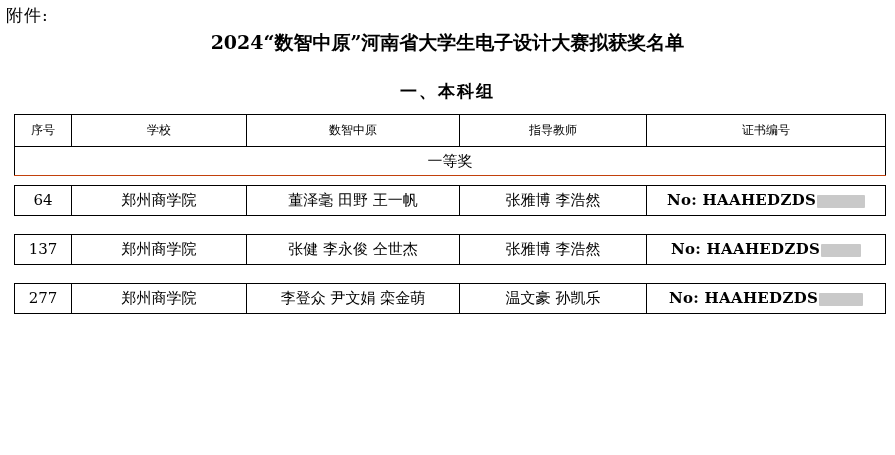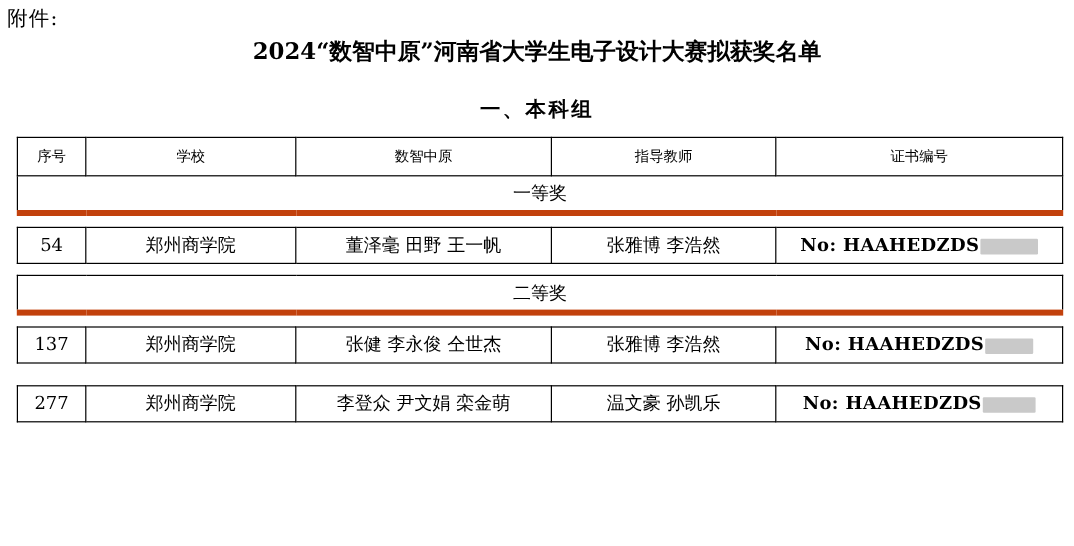--- a/index.html
+++ b/index.html
@@ -94,21 +94,21 @@
   }
   tr.spacer td {
     height: 9px;
     line-height: 9px;
     border-left: none;
     border-right: none;
     border-top: none;
     border-bottom: none;
   }
   tr.band-top td { border-top: 1px solid #000000; }
-  tr.band-bottom td { border-bottom: 5px solid #c2410c; }
+  tr.band-bottom td { border-bottom: 1px solid #c2410c; }
 
   .cert-cell {
     text-align: left;
     padding-left: 10px;
     position: relative;
     white-space: nowrap;
   }
   .cert-text {
     font-family: "DejaVu Serif", "Liberation Serif", serif;
     font-size: 15px;
@@ -155,34 +155,31 @@
       <tbody>
 
         <tr class="award-band band-top band-bottom">
           <td colspan="5">一等奖</td>
         </tr>
         <tr class="spacer">
             <td colspan="5"></td>
           </tr>
 
         <tr>
-          <td class="col-no">54</td>
+          <td class="col-no">64</td>
           <td class="col-school">郑州商学院</td>
           <td class="col-team">董泽毫 田野 王一帆</td>
           <td class="col-coach">张雅博 李浩然</td>
           <td class="col-cert cert-cell"><span class="cert-text">No: HAAHEDZDS</span><span class="redacted r-w1"></span></td>
         </tr>
 
         <tr class="spacer">
             <td colspan="5"></td>
           </tr>
 
-        <tr class="award-band band-top band-bottom">
-          <td colspan="5">二等奖</td>
-        </tr>
         <tr class="spacer">
             <td colspan="5"></td>
           </tr>
 
         <tr>
           <td class="col-no">137</td>
           <td class="col-school">郑州商学院</td>
           <td class="col-team">张健 李永俊 仝世杰</td>
           <td class="col-coach">张雅博 李浩然</td>
           <td class="col-cert cert-cell"><span class="cert-text">No: HAAHEDZDS</span><span class="redacted r-w3"></span></td>

